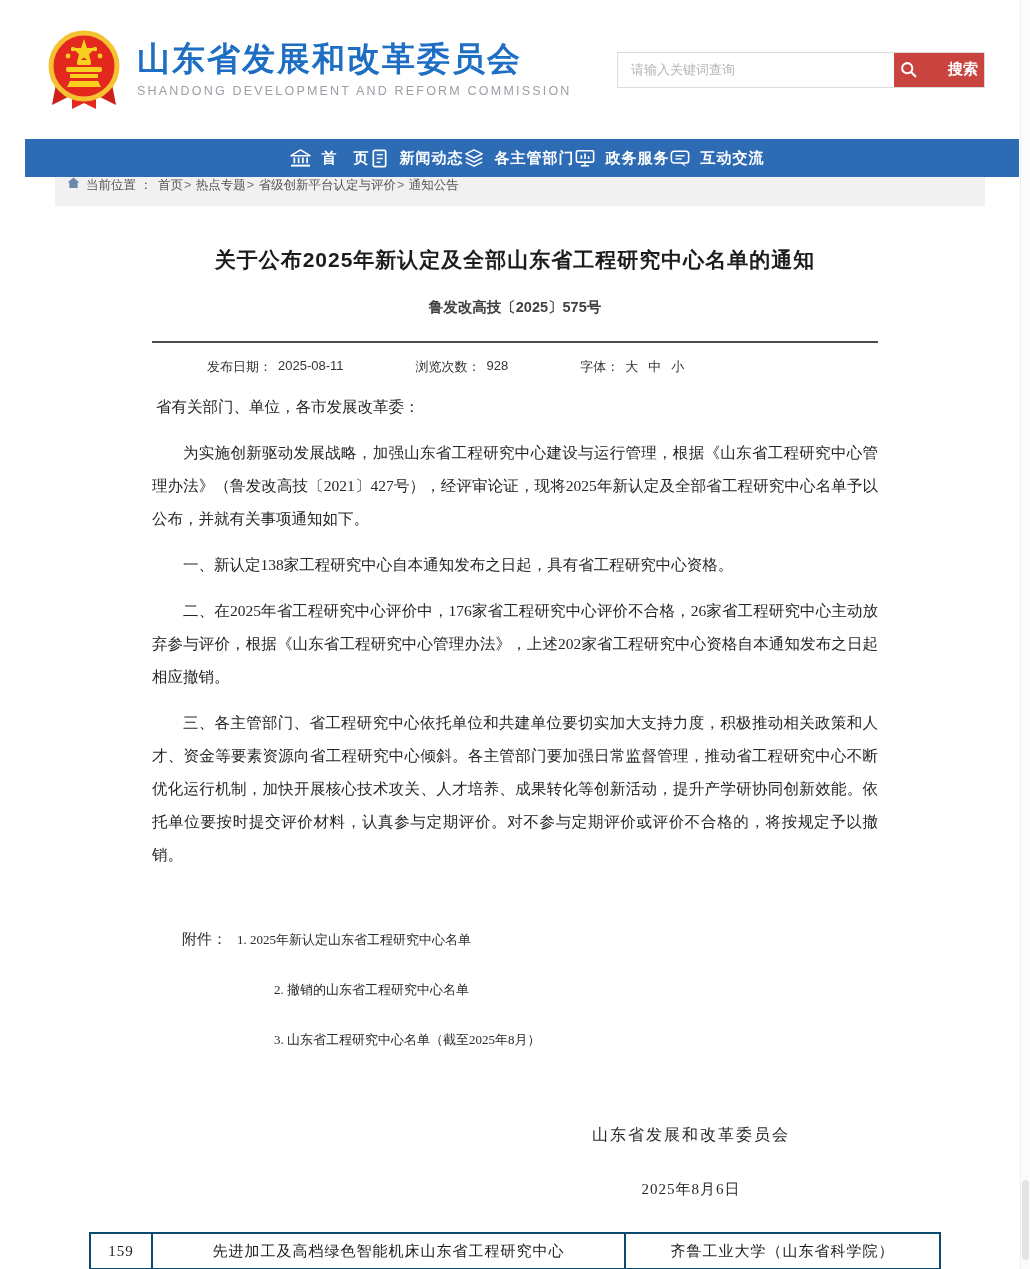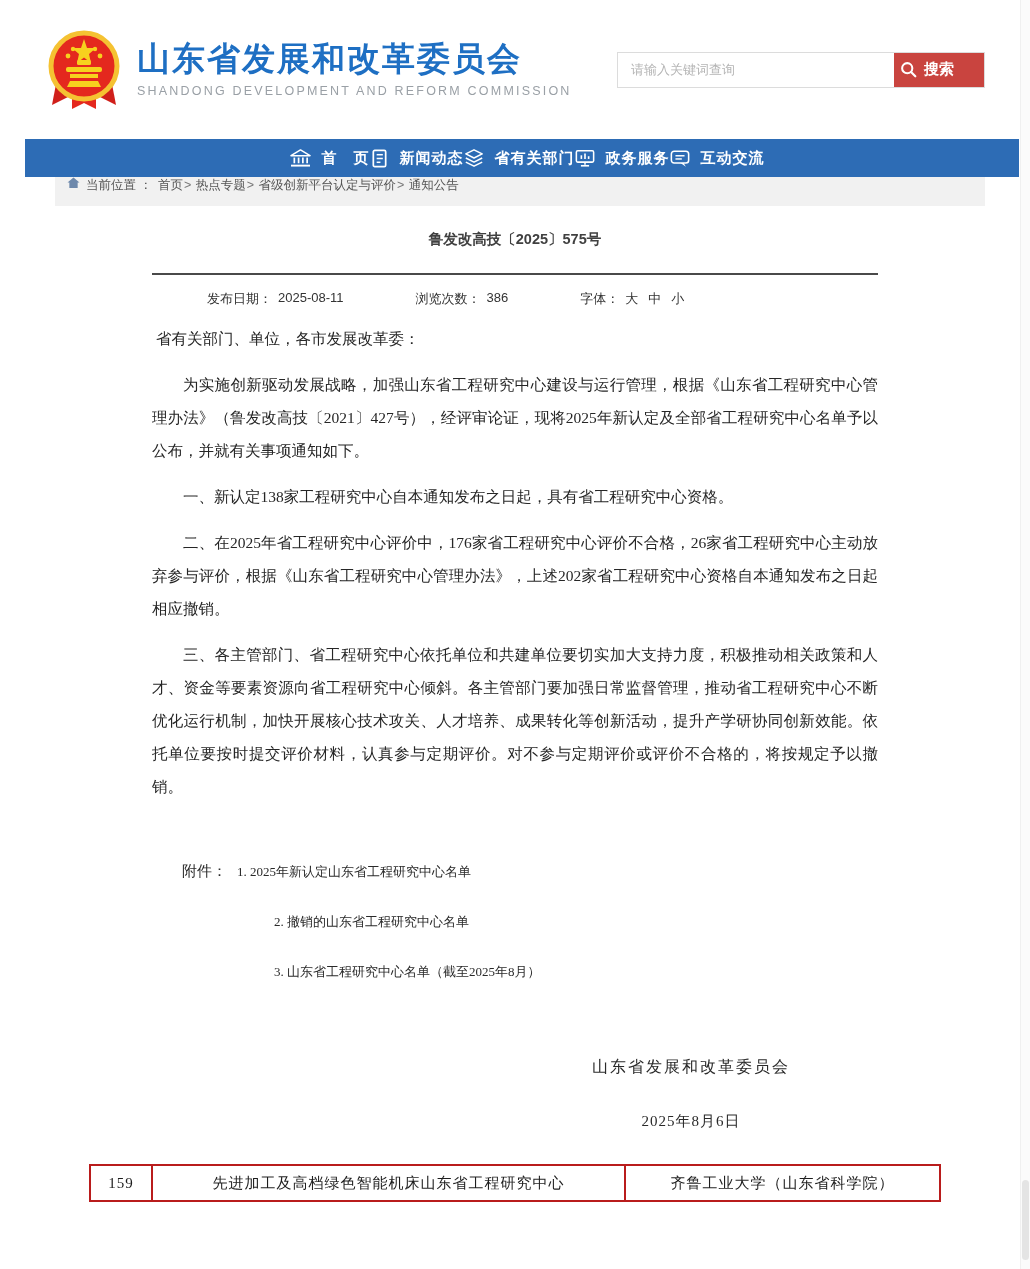--- a/index.html
+++ b/index.html
@@ -9,21 +9,21 @@
   }
   
   .header{height:139px;display:flex;align-items:center;padding:0 45px 0 46px;box-sizing:border-box;}
   .brand{display:flex;align-items:center;gap:15px;}
   .emblem{width:76px;height:82px;flex:0 0 auto;}
   .brand-text .title{font-size:33px;font-weight:bold;color:#1e6fc3;letter-spacing:2px;line-height:1.1;}
   .brand-text .subtitle{font-size:12.5px;color:#9aa0a6;letter-spacing:2.2px;margin-top:7px;}
   .search-area{margin-left:auto;display:flex;width:368px;height:36px;border:1px solid #dcdcdc;box-sizing:border-box;background:#fff;}
   .search-area input{flex:1;border:none;outline:none;padding:0 13px;font-size:13px;color:#c2410c;font-family:"Liberation Sans",sans-serif;}
   .search-area input::placeholder{color:#b5b5b5;}
-  .search-btn{width:90px;background:#c9443f;color:#fff;border:none;display:flex;align-items:center;justify-content:flex-start;gap:7px;font-size:15px;font-weight:bold;cursor:pointer;}
+  .search-btn{width:90px;background:#c9443f;color:#fff;border:none;display:flex;align-items:center;justify-content:space-between;gap:7px;font-size:15px;font-weight:bold;cursor:pointer;}
   
   .nav{height:38px;background:#2d6cb5;margin:0 11px 0 25px;display:flex;align-items:center;justify-content:center;padding:0 55px 0 65px;box-sizing:border-box;}
   .nav-item{display:flex;align-items:center;gap:11px;color:#ffffff;font-size:15px;font-weight:bold;cursor:pointer;letter-spacing:1px;}
   .nav-item svg{display:block;}
   
   .breadcrumb{margin:0 45px 0 55px;height:29px;background:#f1f1f1;display:flex;font-size:12.5px;color:#555;padding-left:12px;gap:6px;}
   .bc-item{cursor:pointer;}
   .bc-sep{color:#777;margin:0 1px;}
   
   .doc-wrap{width:726px;margin:0 auto;}
@@ -43,21 +43,21 @@
   .att-list{display:flex;flex-direction:column;gap:17px;font-size:13px;padding-left:10px;}
   .att-item{cursor:pointer;}
   .att-item:nth-child(n+2){padding-left:37px;}
   
   .signature{float:right;text-align:center;margin:62px 88px 0 0;font-family:"Liberation Serif",serif;color:#2a2a2a;}
   .sig-org{font-size:16px;letter-spacing:2px;}
   .sig-date{font-size:15px;margin-top:22px;letter-spacing:1px;}
   .clear{clear:both;}
   
   .tbl{width:850px;margin:26px auto 0;border-collapse:collapse;font-family:"Liberation Serif",serif;font-size:15px;color:#1d1d1d;table-layout:fixed;}
-  .tbl td{border:2px solid #b91c1c;height:34px;text-align:center;vertical-align:middle;padding:0 4px;letter-spacing:1px;}
+  .tbl td{border:2px solid #0c4a6e;height:34px;text-align:center;vertical-align:middle;padding:0 4px;letter-spacing:1px;}
   
   .scroll-track{position:absolute;top:0;right:0;width:9px;height:1269px;background:#fbfbfb;border-left:1px solid #f0f0f0;}
   .scroll-thumb{position:absolute;top:1180px;right:1px;width:7px;height:80px;background:#e4e4e4;border-radius:4px;}
 </style>
 </head>
 <body>
 
 <div class="header">
   <div class="brand">
     <svg class="emblem" viewBox="0 0 76 82">
@@ -112,21 +112,21 @@
       <line x1="7" y1="14" x2="11" y2="14" stroke="#fff" stroke-width="1.6"></line>
     </svg>
     <span>新闻动态</span>
   </div>
   <div class="nav-item">
     <svg width="20" height="20" viewBox="0 0 22 22">
       <path d="M11 2 L20 6.5 L11 11 L2 6.5 Z" fill="none" stroke="#fff" stroke-width="1.7" stroke-linejoin="round"></path>
       <path d="M2 11 L11 15.5 L20 11" fill="none" stroke="#fff" stroke-width="1.7" stroke-linejoin="round"></path>
       <path d="M2 15.5 L11 20 L20 15.5" fill="none" stroke="#fff" stroke-width="1.7" stroke-linejoin="round"></path>
     </svg>
-    <span>省有关部门</span>
+    <span>各主管部门</span>
   </div>
   <div class="nav-item">
     <svg width="20" height="19" viewBox="0 0 22 20">
       <rect x="1.5" y="1.5" width="19" height="12.5" rx="1.5" fill="none" stroke="#fff" stroke-width="1.7"></rect>
       <line x1="7" y1="10.5" x2="7" y2="6.5" stroke="#fff" stroke-width="1.8"></line>
       <line x1="11" y1="10.5" x2="11" y2="4.5" stroke="#fff" stroke-width="1.8"></line>
       <line x1="15" y1="10.5" x2="15" y2="7.5" stroke="#fff" stroke-width="1.8"></line>
       <line x1="11" y1="14" x2="11" y2="17" stroke="#fff" stroke-width="1.7"></line>
       <line x1="6.5" y1="18" x2="15.5" y2="18" stroke="#fff" stroke-width="1.8"></line>
     </svg>
@@ -145,30 +145,31 @@
 
 <div class="breadcrumb">
   <svg width="13" height="12" viewBox="0 0 14 13">
     <path d="M7 0.5 L13.5 6 H11.5 V12 H2.5 V6 H0.5 Z" fill="#6d88ab"></path>
   </svg>
   <span>当前位置 ：</span>
   <span><span class="bc-item">首页</span><span class="bc-sep">&gt; </span><span class="bc-item">热点专题</span><span class="bc-sep">&gt; </span><span class="bc-item">省级创新平台认定与评价</span><span class="bc-sep">&gt; </span><span class="bc-item">通知公告</span></span>
 </div>
 
 <div class="doc-wrap">
+  <div class="doc-title">关于公布2025年新认定及全部山东省工程研究中心名单的通知</div>
   <div class="doc-number">鲁发改高技〔2025〕575号</div>
   <hr class="doc-rule">
   <div class="doc-meta">
     <div class="meta-group">
       <span>发布日期：</span>
       <span>2025-08-11</span>
     </div>
     <div class="meta-group">
       <span>浏览次数：</span>
-      <span>386</span>
+      <span>928</span>
     </div>
     <div class="meta-group">
       <span>字体：</span>
       <span class="font-opts">
         <span class="font-opt">大</span>
         <span class="font-opt">中</span>
         <span class="font-opt">小</span>
       </span>
     </div>
   </div>

